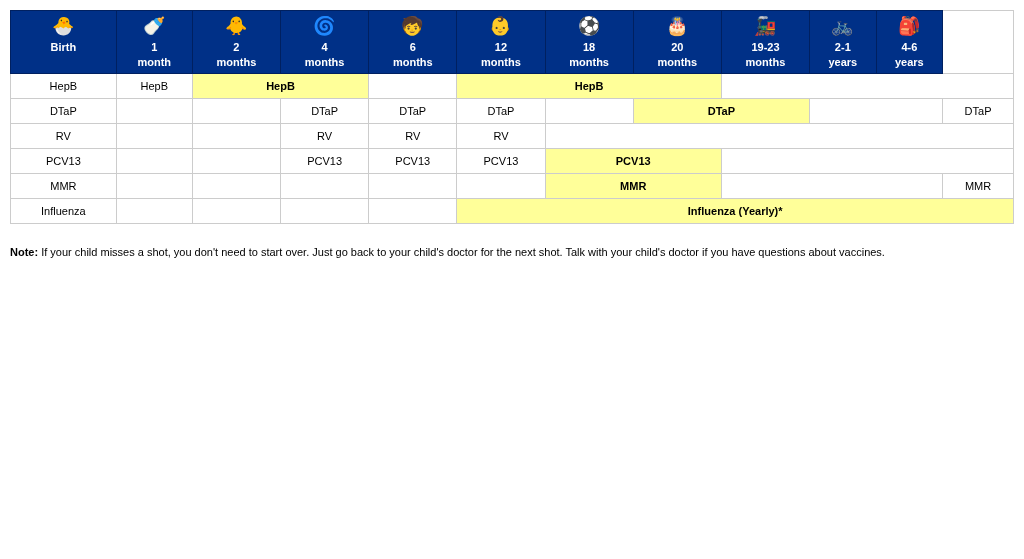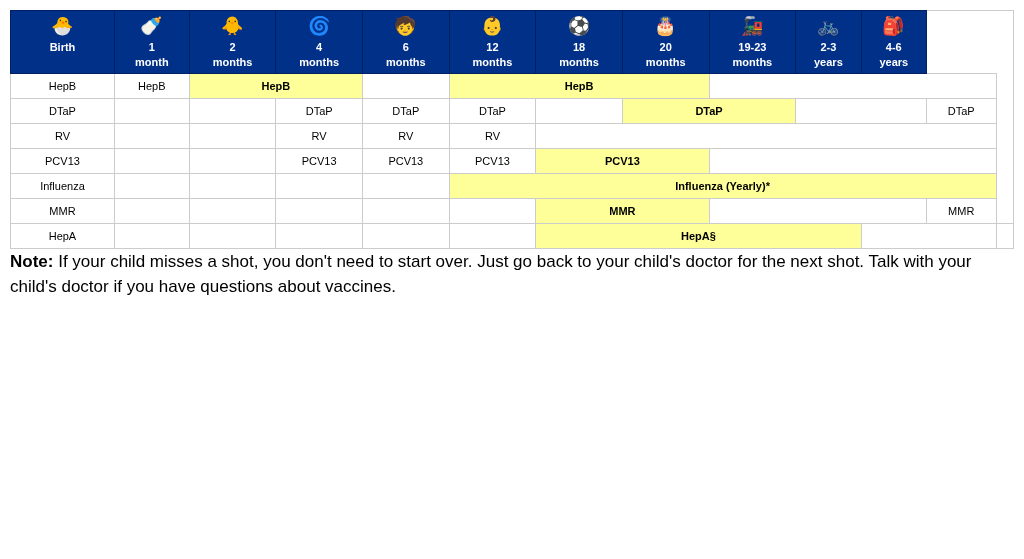--- a/index.html
+++ b/index.html
@@ -46,22 +46,22 @@
     .yellow-cell {
       background-color: #ffff99;
       font-weight: bold;
     }
 
     .empty-cell {
       background-color: #fff;
     }
 
     .note-section {
-      margin-top: 0;
-      font-size: 17px;
+      margin-top: 20px;
+      font-size: 11px;
       line-height: 1.5;
       color: #000;
     }
 
     .note-section strong {
       font-weight: bold;
     }
 
     .row-label {
       text-align: left;
@@ -77,21 +77,21 @@
     <tr id="header-row">
     <th><span class="header-icon">🐣</span><span>Birth</span></th>
         <th><span class="header-icon">🍼</span><span>1</span><br><span>month</span></th>
         <th><span class="header-icon">🐥</span><span>2</span><br><span>months</span></th>
         <th><span class="header-icon">🌀</span><span>4</span><br><span>months</span></th>
         <th><span class="header-icon">🧒</span><span>6</span><br><span>months</span></th>
         <th><span class="header-icon">👶</span><span>12</span><br><span>months</span></th>
         <th><span class="header-icon">⚽</span><span>18</span><br><span>months</span></th>
         <th><span class="header-icon">🎂</span><span>20</span><br><span>months</span></th>
         <th><span class="header-icon">🚂</span><span>19-23</span><br><span>months</span></th>
-        <th><span class="header-icon">🚲</span><span>2-3</span><br><span>years</span></th>
+        <th><span class="header-icon">🚲</span><span>2-1</span><br><span>years</span></th>
         <th><span class="header-icon">🎒</span><span>4-6</span><br><span>years</span></th>
       </tr>
   </thead>
   <tbody id="table-body">
   <tr>
         <td class="row-label">HepB</td>
         <td class="empty-cell">HepB</td>
         <td colspan="2" class="yellow-cell">HepB</td>
         <td class="empty-cell"></td>
         <td colspan="3" class="yellow-cell">HepB</td>
@@ -122,47 +122,36 @@
         <td class="row-label">PCV13</td>
         <td class="empty-cell"></td>
         <td class="empty-cell"></td>
         <td class="empty-cell">PCV13</td>
         <td class="empty-cell">PCV13</td>
         <td class="empty-cell">PCV13</td>
         <td colspan="2" class="yellow-cell">PCV13</td>
         <td colspan="4" class="empty-cell"></td>
       </tr>
       <tr>
-        <td class="row-label">Influenza</td>
-        <td class="empty-cell"></td>
-        <td class="empty-cell"></td>
-        <td class="empty-cell"></td>
-        <td class="empty-cell"></td>
-        <td colspan="7" class="yellow-cell">Influenza (Yearly)*</td>
-      </tr>
-      <tr>
         <td class="row-label">MMR</td>
         <td class="empty-cell"></td>
         <td class="empty-cell"></td>
         <td class="empty-cell"></td>
         <td class="empty-cell"></td>
         <td class="empty-cell"></td>
         <td colspan="2" class="yellow-cell">MMR</td>
         <td colspan="3" class="empty-cell"></td>
         <td class="empty-cell">MMR</td>
       </tr>
       <tr>
-        <td class="row-label">HepA</td>
+        <td class="row-label">Influenza</td>
         <td class="empty-cell"></td>
         <td class="empty-cell"></td>
         <td class="empty-cell"></td>
         <td class="empty-cell"></td>
-        <td class="empty-cell"></td>
-        <td colspan="4" class="yellow-cell">HepA§</td>
-        <td colspan="2" class="empty-cell"></td>
-        <td class="empty-cell"></td>
+        <td colspan="7" class="yellow-cell">Influenza (Yearly)*</td>
       </tr>
     </tbody>
 </table>
 
 <div class="note-section">
   <span><strong>Note:</strong> If your child misses a shot, you don't need to start over. Just go back to your child's doctor for the next shot. Talk with your child's doctor if you have questions about vaccines.</span>
 </div>
 
 </body></html>

